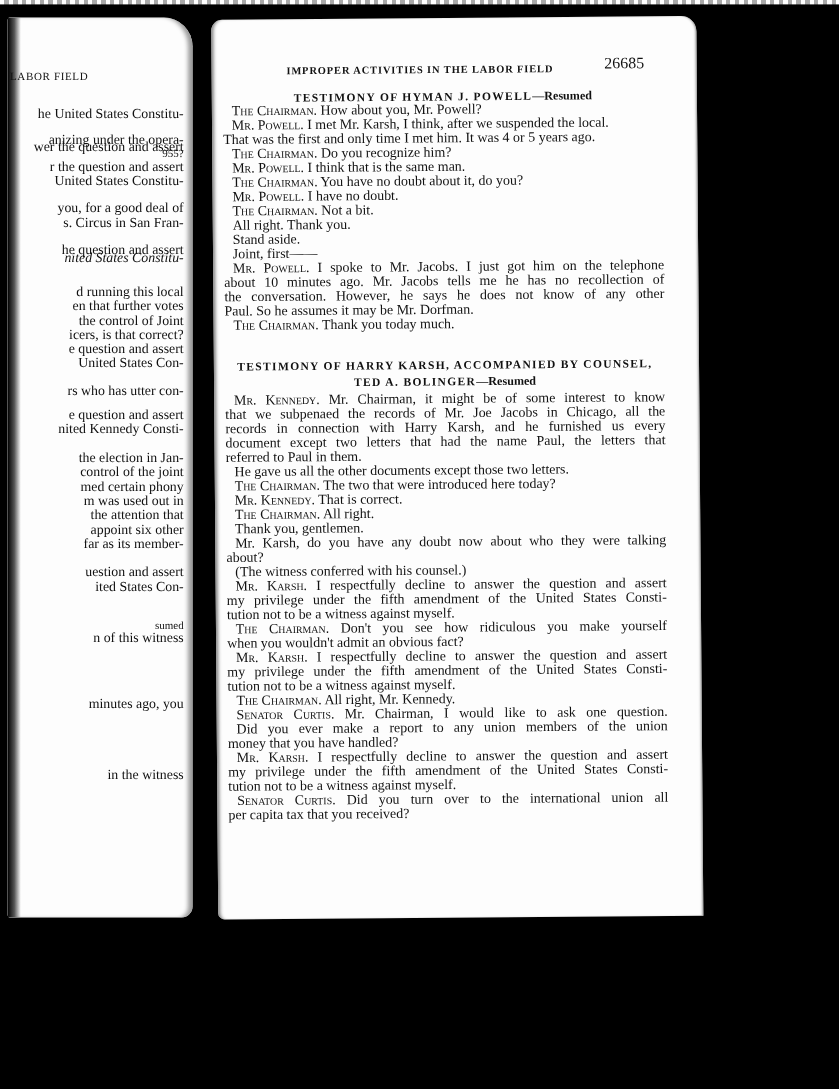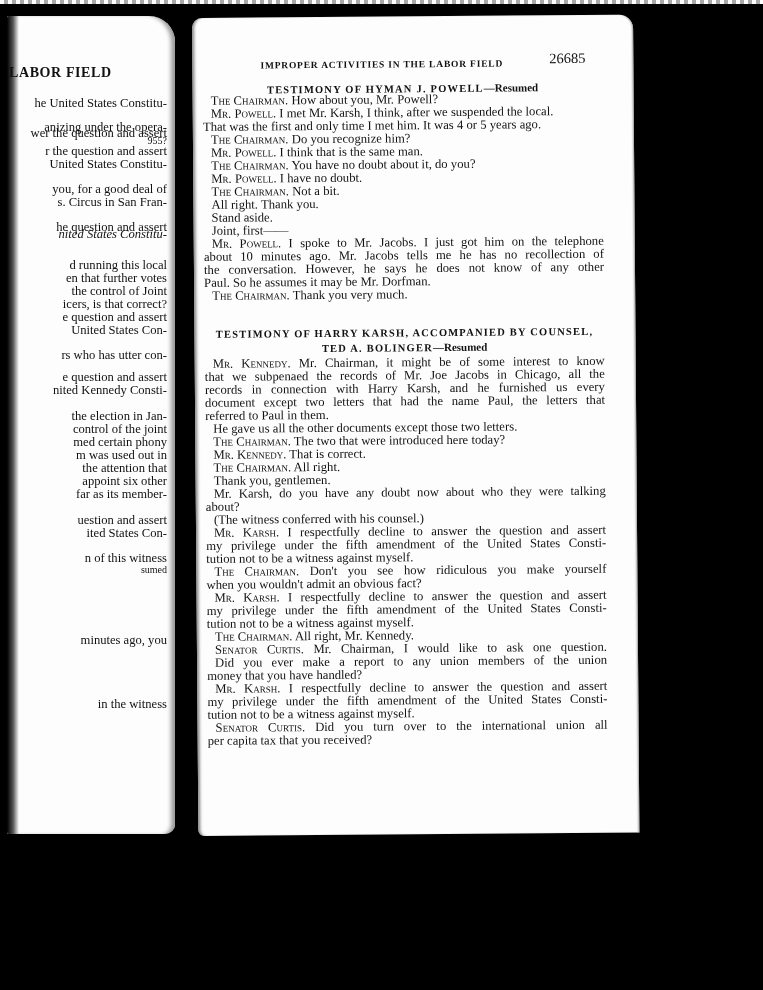--- a/index.html
+++ b/index.html
@@ -14,21 +14,21 @@
     
     .left-page {
       position: absolute; left: 7px; top: 16px; width: 168px; height: 818px;
       background: #fdfdfd;
       border-radius: 2px 26px 10px 2px;
       box-shadow: inset -6px 0 4px -2px #999, inset 4px 0 3px -2px #888;
       overflow: hidden;
     }
     .left-page .runhead {
       position: absolute; left: 2px; top: 49px;
-      font-size: 14px; letter-spacing: 0.6px; font-weight: bold;
+      font-size: 10px; letter-spacing: 0.6px; font-weight: normal;
     }
     .left-page .line {
       position: absolute; left: 0; width: 160px;
       font-size: 12.6px; line-height: 13px; white-space: nowrap; text-align: right;
     }
     .left-page .small { font-size: 10px; }
     .gutter-shade {
       position: absolute; left: 0; top: 0; bottom: 0; width: 12px;
       background: linear-gradient(90deg, #000 0, #555 50%, transparent 100%);
     }
@@ -91,21 +91,21 @@
       <div class="line" style="top: 394px;">the election in Jan-</div>
       <div class="line" style="top: 407px;">control of the joint</div>
       <div class="line" style="top: 420px;">med certain phony</div>
       <div class="line" style="top: 433px;">m was used out in</div>
       <div class="line" style="top: 446px;">the attention that</div>
       <div class="line" style="top: 459px;">appoint six other</div>
       <div class="line" style="top: 472px;">far as its member-</div>
       <div class="line" style="top: 498px;">uestion and assert</div>
       <div class="line" style="top: 511px;">ited States Con-</div>
       <div class="line small" style="top: 547px;">sumed</div>
-      <div class="line" style="top: 536px;">n of this witness</div>
+      <div class="line" style="top: 558px;">n of this witness</div>
       <div class="line" style="top: 592px; margin-top: 26px;">minutes ago, you</div>
       <div class="line" style="top: 682px;">in the witness</div>
     </div>
 </div>
 
 <div class="main-page">
   <div class="runhead">IMPROPER ACTIVITIES IN THE LABOR FIELD</div>
   <div class="pagenum">26685</div>
 
   <div class="heading" style="top:66px;">
@@ -120,21 +120,21 @@
       <div class="line indent" style="top: 142px; width: 392px;"><span class="sc">The Chairman.</span><span> You have no doubt about it, do you?</span></div>
       <div class="line indent" style="top: 155px; width: 392px;"><span class="sc">Mr. Powell.</span><span> I have no doubt.</span></div>
       <div class="line indent" style="top: 168px; width: 392px;"><span class="sc">The Chairman.</span><span> Not a bit.</span></div>
       <div class="line indent" style="top: 181px; width: 392px;"><span>All right.  Thank you.</span></div>
       <div class="line indent" style="top: 194px; width: 392px;"><span>Stand aside.</span></div>
       <div class="line indent" style="top: 207px; width: 392px;"><span>Joint, first——</span></div>
       <div class="line indent justify" style="top: 220px; width: 392px;"><span class="sc">Mr. Powell.</span><span> I spoke to Mr. Jacobs.  I just got him on the telephone</span></div>
       <div class="line justify" style="top: 233px;"><span>about 10 minutes ago.  Mr. Jacobs tells me he has no recollection of</span></div>
       <div class="line justify" style="top: 246px;"><span>the conversation.  However, he says he does not know of any other</span></div>
       <div class="line" style="top: 259px;"><span>Paul.  So he assumes it may be Mr. Dorfman.</span></div>
-      <div class="line indent" style="top: 272px; width: 392px;"><span class="sc">The Chairman.</span><span> Thank you very much.</span></div>
+      <div class="line indent" style="top: 272px; width: 392px;"><span class="sc">The Chairman.</span><span> Thank you today much.</span></div>
     </div>
 
   <div class="heading" style="top:311px;">TESTIMONY OF HARRY KARSH, ACCOMPANIED BY COUNSEL,</div>
   <div class="heading" style="top:325px;">
     <span>TED A. BOLINGER</span><span class="resumed">—Resumed</span>
   </div>
   <div id="sec2">
       <div class="line indent justify" style="top: 340px; width: 392px;"><span class="sc">Mr. Kennedy.</span><span> Mr. Chairman, it might be of some interest to know</span></div>
       <div class="line justify" style="top: 353px;"><span>that we subpenaed the records of Mr. Joe Jacobs in Chicago, all the</span></div>
       <div class="line justify" style="top: 366px;"><span>records in connection with Harry Karsh, and he furnished us every</span></div>

